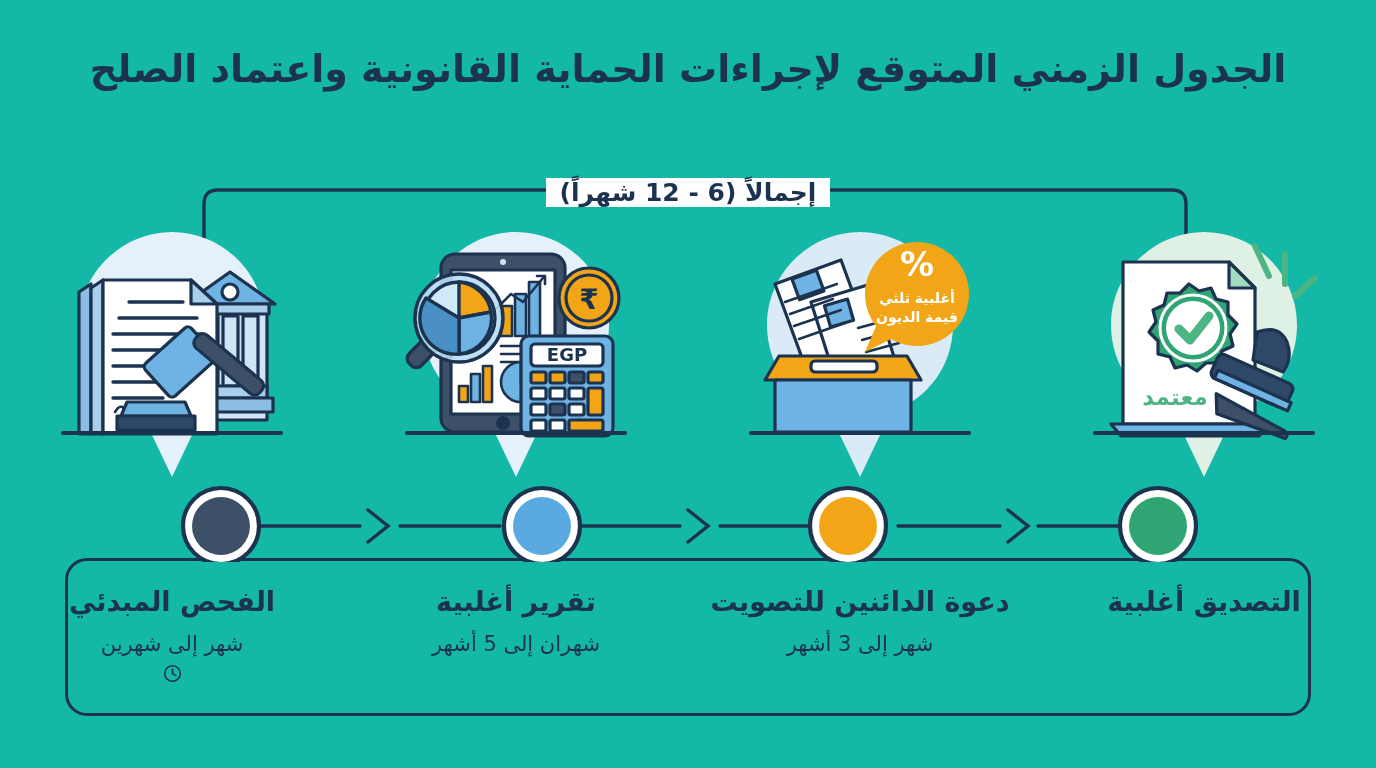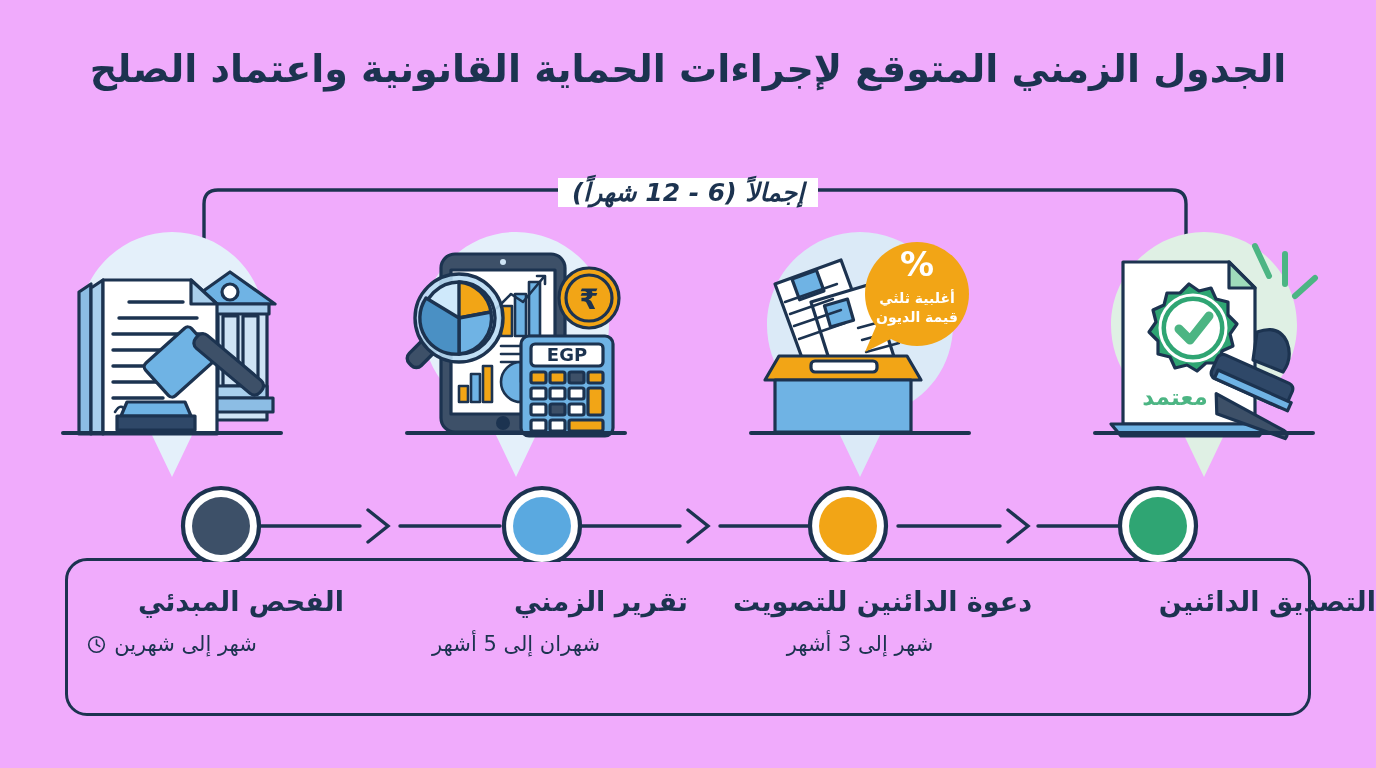--- a/index.html
+++ b/index.html
@@ -7,21 +7,21 @@
     width: 1376px;
     height: 768px;
     background: #ffffff;
     font-family: "DejaVu Sans", "Liberation Sans", sans-serif;
     overflow: hidden;
   }
   .stage {
     position: relative;
     width: 1376px;
     height: 768px;
-    background: #f0abfc;
+    background: #14b8a6;
   }
 
   
   .title {
     position: absolute;
     top: 44px;
     left: 0;
     width: 1376px;
     text-align: center;
     font-size: 38px;
@@ -45,21 +45,20 @@
     position: absolute;
     top: 178px;
     left: 0;
     width: 1376px;
     text-align: center;
     font-size: 25px;
     font-weight: bold;
     color: #1c3350;
     direction: rtl;
     white-space: nowrap;
-    font-style: italic;
   }
   .bracket-label span {
     background: #ffffff;
     padding: 0 14px;
   }
 
   
   .icons-row {
     position: absolute;
     top: 232px;
@@ -120,40 +119,41 @@
     position: absolute;
     top: 584px;
     left: 0;
     width: 1376px;
     display: flex;
     direction: ltr;
     z-index: 4;
   }
   .label-cell {
     flex: 1 1 0;
-    text-align: right;
+    text-align: center;
     direction: rtl;
   }
   .step-title {
     font-size: 27px;
     font-weight: bold;
     color: #1c3350;
     line-height: 1.3;
     white-space: nowrap;
   }
   .step-duration {
     margin-top: 13px;
     font-size: 21px;
     color: #1c3350;
     display: flex;
     align-items: center;
     justify-content: center;
     gap: 8px;
     direction: rtl;
     white-space: nowrap;
+    flex-direction: column;
   }
   .clock-icon { flex: 0 0 auto; line-height: 0; }
 </style>
 </head>
 <body>
 
 <div class="stage">
 
   <div class="title">الجدول الزمني المتوقع لإجراءات الحماية القانونية واعتماد الصلح</div>
 
@@ -405,31 +405,31 @@
         <span class="clock-icon">
           <svg width="19" height="19" viewBox="0 0 20 20">
               <circle cx="10" cy="10" r="8.2" fill="none" stroke="#1c3350" stroke-width="1.7"></circle>
               <path d="M10 5.2 L10 10 L13.4 12" fill="none" stroke="#1c3350" stroke-width="1.7" stroke-linecap="round"></path>
             </svg>
         </span>
       </div>
     </div>
 
     <div class="label-cell">
-      <div class="step-title">تقرير الزمني</div>
+      <div class="step-title">تقرير أغلبية</div>
       <div class="step-duration">
         <span>شهران إلى 5 أشهر</span>
       </div>
     </div>
 
     <div class="label-cell">
       <div class="step-title">دعوة الدائنين للتصويت</div>
       <div class="step-duration">
         <span>شهر إلى 3 أشهر</span>
       </div>
     </div>
 
     <div class="label-cell">
-      <div class="step-title">التصديق الدائنين</div>
+      <div class="step-title">التصديق أغلبية</div>
     </div>
   </div>
 
 </div>
 
 </body></html>

